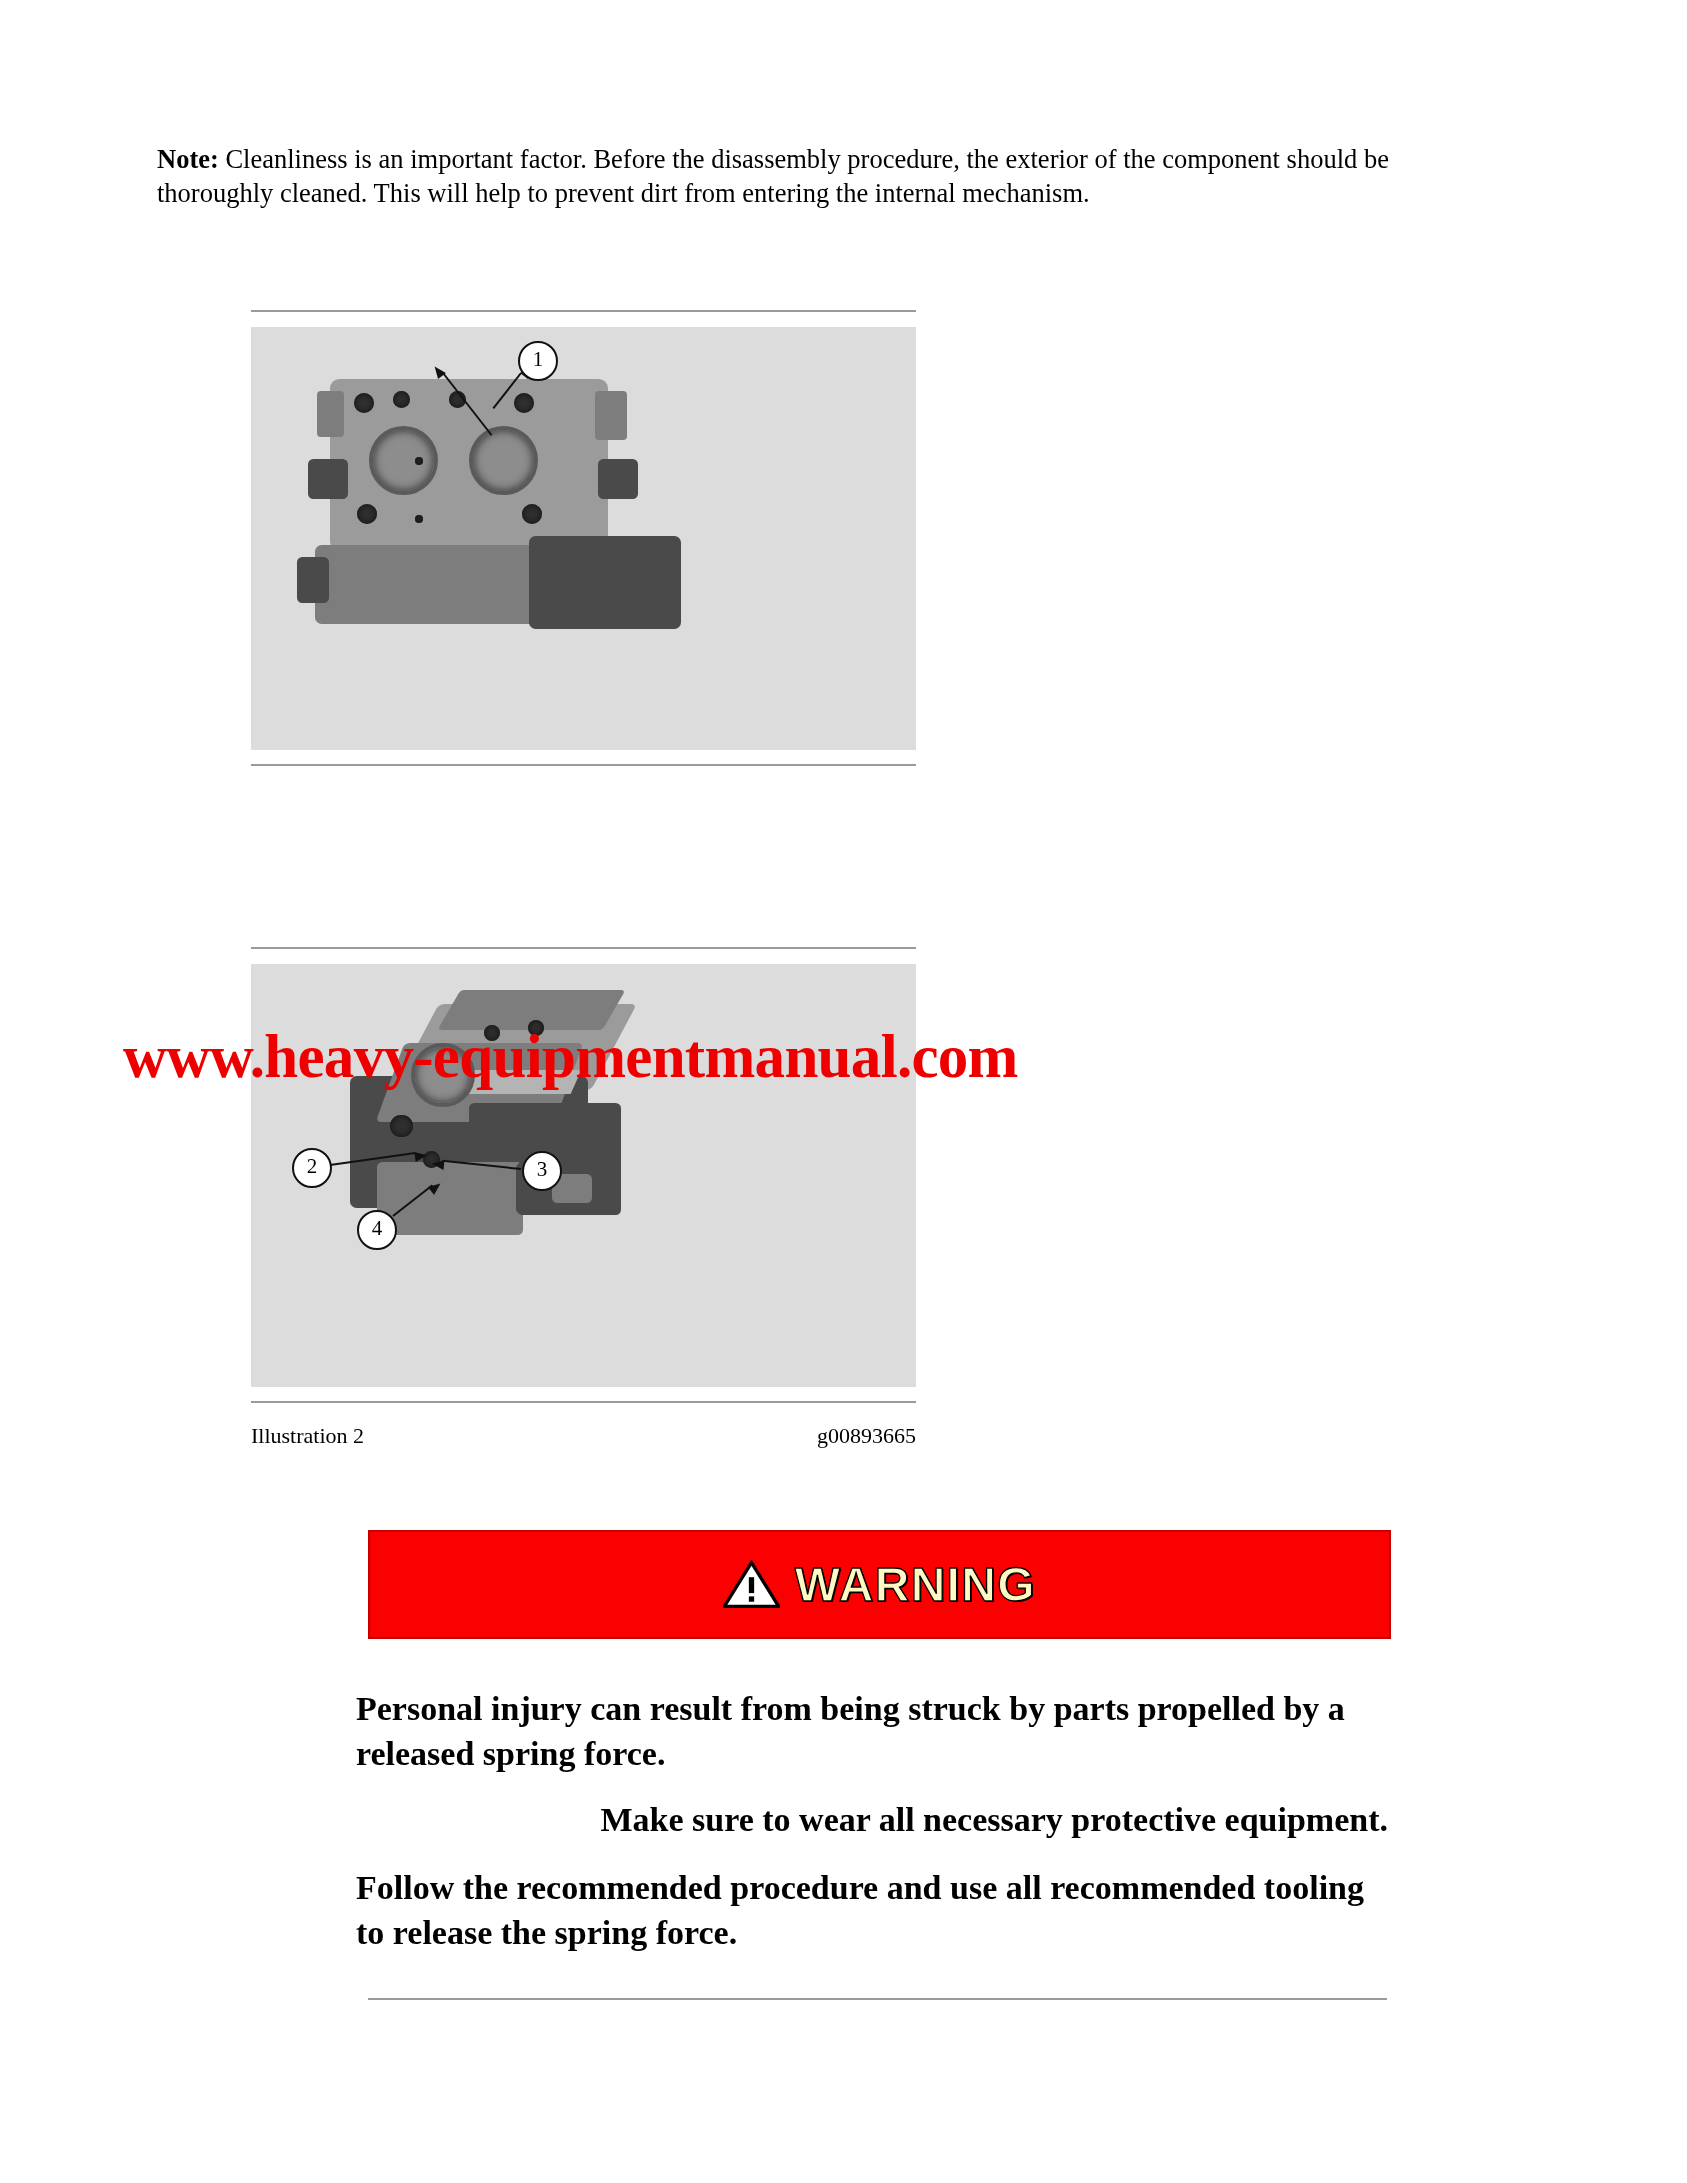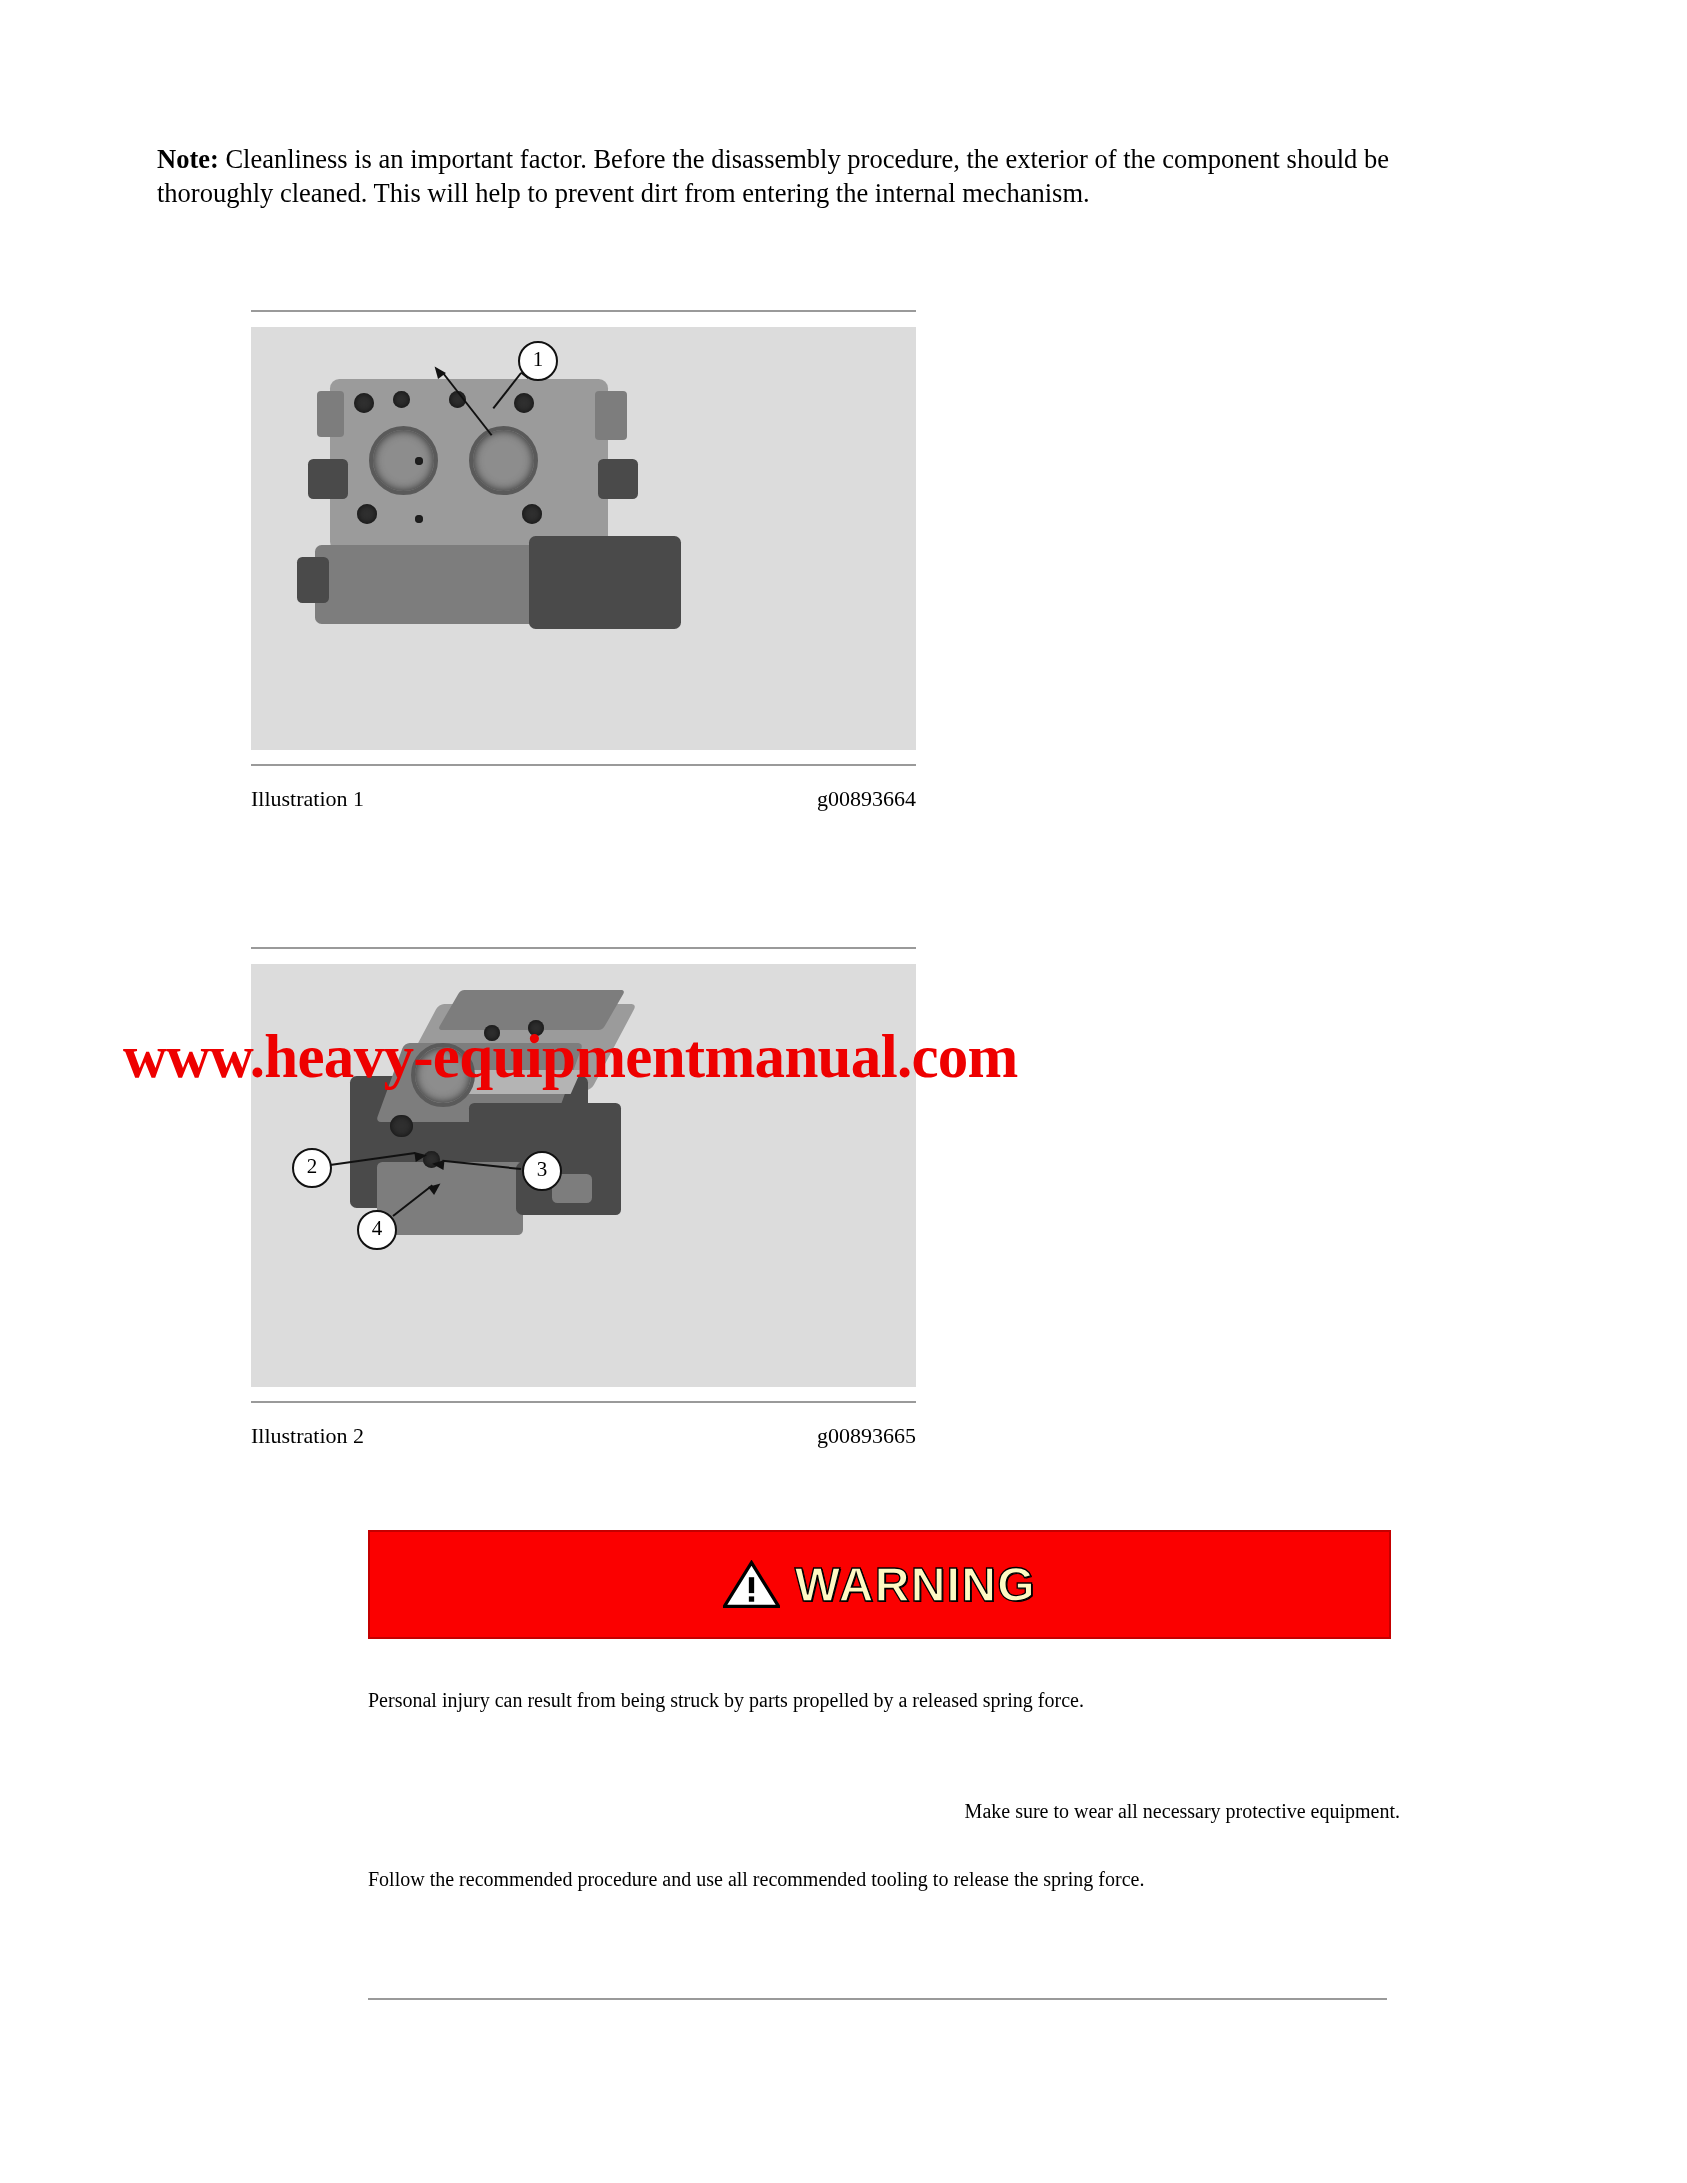--- a/index.html
+++ b/index.html
@@ -202,25 +202,25 @@
     font-weight: bold;
     font-size: 48px;
     letter-spacing: 1.3px;
     text-shadow: 1.3px 1.3px 0 #000;
     -webkit-text-stroke: 1.3px #000;
   }
 
   
   .warn-para {
     position: absolute;
-    font-size: 20px;
-    font-weight: normal;
+    font-size: 34px;
+    font-weight: bold;
     line-height: 1.32;
     width: 1032px;
-    left: 368px;
+    left: 356px;
   }
   #wp1 { top: 1687px; }
   #wp2 { top: 1798px; text-align: right; }
   #wp3 { top: 1866px; }
 
   
   .bottom-rule {
     position: absolute;
     left: 368px;
     top: 1998px;
@@ -262,24 +262,20 @@
       <div class="hole small" style="left:164px; top:130px; width:8px; height:8px;"></div>
       <div class="hole small" style="left:164px; top:188px; width:8px; height:8px;"></div>
 
       <div class="leader" style="left:192px; top:45px; width:79px; transform: rotate(52deg);"></div>
       <div class="arrowhead" style="left:191px; top:44px; transform: rotate(232deg);"></div>
       <div class="leader" style="left:270px; top:45px; width:45px; transform: rotate(128deg);"></div>
       <div class="arrowhead" style="left:273px; top:44px; transform: rotate(308deg);"></div>
       <div class="callout" style="left:267px; top:14.6px;">1</div>
     </div>
     <div class="rule-bottom rule"></div>
-    <div class="caption-row">
-      <span class="caption-left">Illustration 1</span>
-      <span class="caption-right">g00893664</span>
-    </div>
   </div>
 
 
   <div class="illus-wrap" id="illus2">
     <div class="rule"></div>
     <div class="photo">
 
       <div class="pt lite" style="left:165px; top:40px; width:198px; height:86px; transform: skewX(-28deg); border-radius:5.3px;"></div>
       <div class="pt mid" style="left:198px; top:26.5px; width:165px; height:40px; transform: skewX(-30deg); border-radius:4px;"></div>
       <div class="pt dark" style="left:99px; top:112px; width:238px; height:132px; border-radius:6.6px;"></div>

